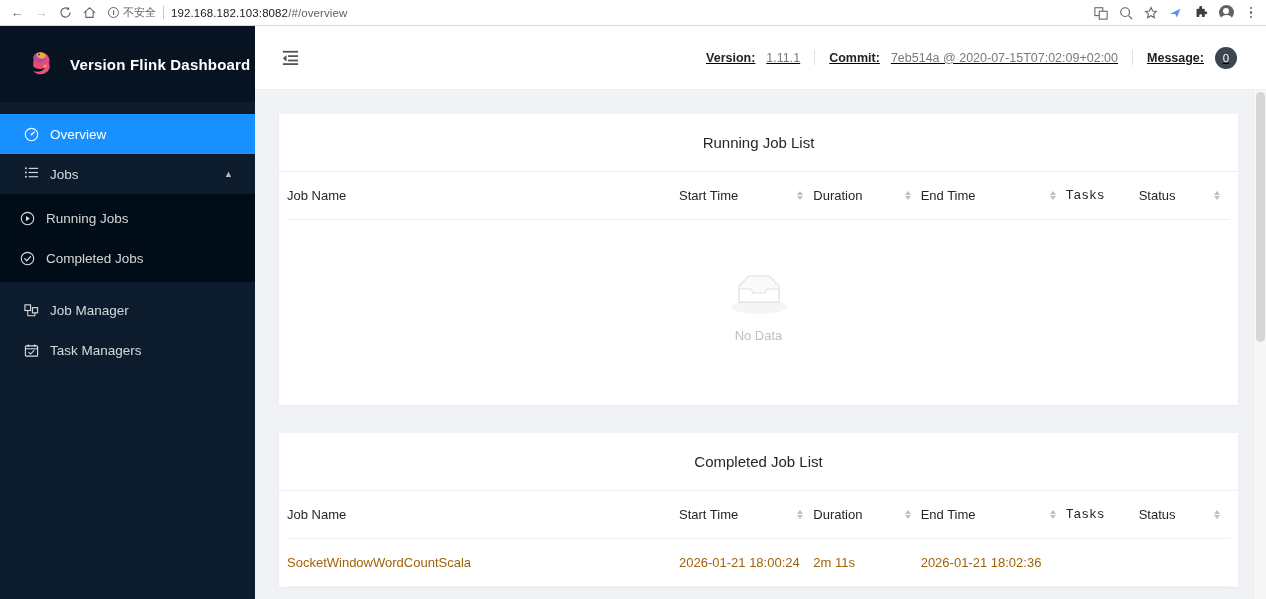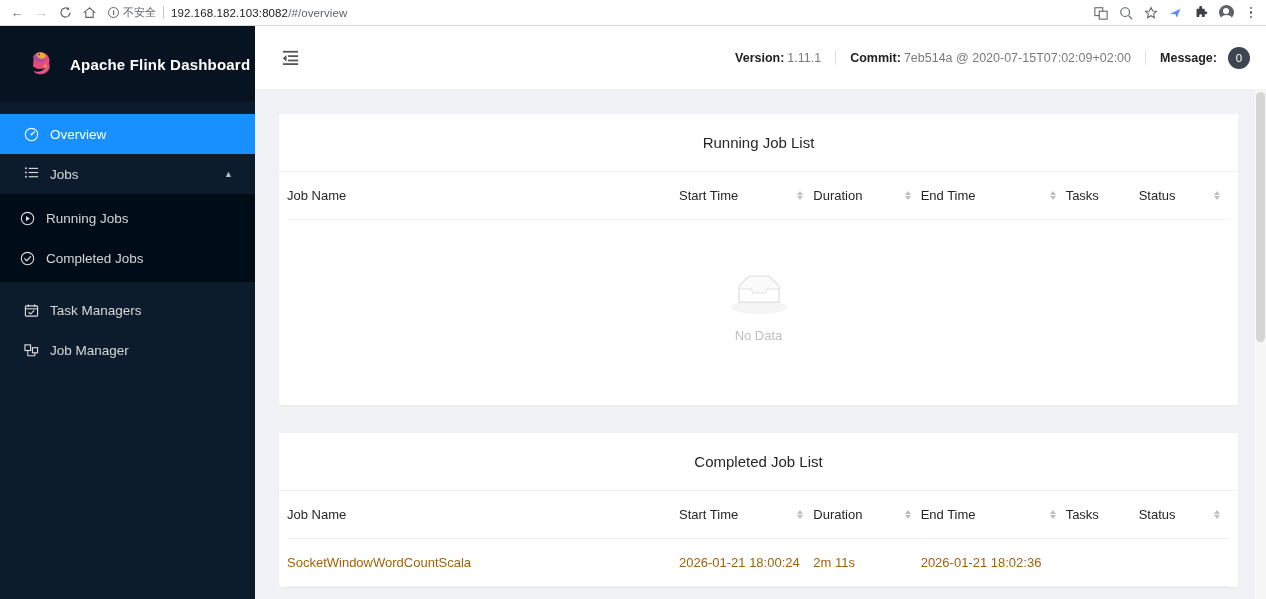--- a/index.html
+++ b/index.html
@@ -105,31 +105,32 @@
   .submenu-title .caret { margin-left: auto; font-size: 9px; color: rgba(255,255,255,.7); }
   .submenu { background: #000c17; padding: 4px 0; }
   .submenu .menu-item { padding-left: 20px; font-size: 13.5px; }
   .spacer-block { height: 8px; }
 
   
   .content { flex: 1; height: 573px; display: flex; flex-direction: column; overflow: hidden; }
   .topbar {
     height: 64px; background: #ffffff;
     display: flex; align-items: center;
-    padding: 0 16px 0 22px;
+    padding: 0 29px 0 22px;
     border-bottom: 1px solid #f0f0f0;
     flex-shrink: 0;
+    text-decoration: underline;
   }
   .fold-btn { width: 26px; height: 26px; display: flex; align-items: center; justify-content: center; cursor: pointer; }
   .topbar-info {
     margin-left: auto; display: flex; align-items: center;
     font-size: 12.5px; color: #6b6b6b; gap: 0;
   }
   .info-k { color: #222; font-weight: bold; }
-  .info-v { color: #7a7a7a; margin-left: 3px; }
+  .info-v { color: #7a7a7a; margin-left: 11px; }
   .vbar { width: 1px; height: 15px; background: #e0e0e0; margin: 0 14px; }
   .msg-badge {
     width: 22px; height: 22px; border-radius: 50%;
     background: #3e4450; color: #fff;
     display: inline-flex; align-items: center; justify-content: center;
     font-size: 11.5px; margin-left: 11px;
   }
 
   .scroll-area { flex: 1; overflow: hidden; position: relative; padding: 24px 28px 0 24px; }
   .card {
@@ -156,21 +157,21 @@
   td {
     font-size: 13px; color: #a16207;
     padding: 16px 0;
     border-bottom: 1px solid #f0f0f0;
     white-space: nowrap;
   }
   .col-job { width: 365px; }
   .col-start { width: 125px; }
   .col-dur { width: 100px; }
   .col-end { width: 135px; }
-  .col-tasks { width: 68px; }
+  .col-tasks { width: 68px; font-family: Liberation Mono, monospace; }
   .col-status { width: 85px; }
   .sorter {
     display: inline-flex; flex-direction: column;
     margin-left: 10px; margin-right: 10px; gap: 1.5px; cursor: pointer;
   }
   .sorter i {
     width: 0; height: 0;
     border-left: 3.5px solid transparent;
     border-right: 3.5px solid transparent;
     display: block;
@@ -272,21 +273,21 @@
       <span class="logo">
         <svg width="32" height="32" viewBox="0 0 64 64">
           <path d="M20 14c6-6 17-7 24-2 7 5 9 14 5 21-3 6-10 9-17 9-6 0-11-2-14-6" fill="#e64b7a"></path>
           <path d="M46 26c5 4 7 11 4 17-4 8-14 11-22 9-4-1-7-3-9-6 5 2 11 2 16 0 6-3 10-9 11-16z" fill="#e8517e"></path>
           <path d="M18 18c4-7 13-10 20-7 4 2 6 6 5 10-1 5-6 8-11 8-5 0-10-3-12-7-1-2-2-3-2-4z" fill="#b14b9e"></path>
           <path d="M26 10c5-3 12-2 16 2 2 2 2 5 0 7-3 3-8 3-12 1-3-2-5-5-5-8 0-1 0-2 1-2z" fill="#f0a93b"></path>
           <circle cx="42" cy="36" r="3" fill="#f0a93b"></circle>
           <circle cx="30" cy="13" r="1.8" fill="#2b2b43"></circle>
         </svg>
       </span>
-      <span class="brand-title">Apache Flink Dashboard</span>
+      <span class="brand-title">Version Flink Dashboard</span>
     </div>
 
     <div class="menu">
       <div class="menu-item active">
         <span class="mi-icon">
           <svg width="15" height="15" viewBox="0 0 16 16">
               <circle cx="8" cy="8" r="6.6" fill="none" stroke="#fff" stroke-width="1.2"></circle>
               <path d="M8 8 L11 5.3" stroke="#fff" stroke-width="1.2" fill="none" stroke-linecap="round"></path>
               <circle cx="8" cy="8" r="1" fill="#fff"></circle>
             </svg>
@@ -329,41 +330,41 @@
             <span>Completed Jobs</span>
           </div>
         </div>
       </div>
 
       <div class="spacer-block"></div>
 
       <div class="menu-item">
         <span class="mi-icon">
           <svg width="15" height="15" viewBox="0 0 16 16">
+              <rect x="1" y="2" width="6" height="6" fill="none" stroke="rgba(255,255,255,.85)" stroke-width="1.2"></rect>
+              <rect x="9" y="5" width="5.5" height="5.5" fill="none" stroke="rgba(255,255,255,.85)" stroke-width="1.2"></rect>
+              <line x1="4" y1="8" x2="4" y2="13.6" stroke="rgba(255,255,255,.85)" stroke-width="1.1"></line>
+              <line x1="4" y1="13.6" x2="11.7" y2="13.6" stroke="rgba(255,255,255,.85)" stroke-width="1.1"></line>
+              <line x1="11.7" y1="10.5" x2="11.7" y2="13.6" stroke="rgba(255,255,255,.85)" stroke-width="1.1"></line>
+            </svg>
+        </span>
+        <span>Job Manager</span>
+      </div>
+
+      <div class="menu-item">
+        <span class="mi-icon">
+          <svg width="15" height="15" viewBox="0 0 16 16">
               <rect x="1.5" y="3" width="13" height="11" rx="1" fill="none" stroke="rgba(255,255,255,.85)" stroke-width="1.2"></rect>
               <line x1="1.5" y1="6.2" x2="14.5" y2="6.2" stroke="rgba(255,255,255,.85)" stroke-width="1.1"></line>
               <line x1="4.5" y1="1.6" x2="4.5" y2="4" stroke="rgba(255,255,255,.85)" stroke-width="1.2"></line>
               <line x1="11.5" y1="1.6" x2="11.5" y2="4" stroke="rgba(255,255,255,.85)" stroke-width="1.2"></line>
               <path d="M5.2 10 L7 11.8 L10.6 8.2" fill="none" stroke="rgba(255,255,255,.85)" stroke-width="1.2" stroke-linecap="round"></path>
             </svg>
         </span>
         <span>Task Managers</span>
-      </div>
-
-      <div class="menu-item">
-        <span class="mi-icon">
-          <svg width="15" height="15" viewBox="0 0 16 16">
-              <rect x="1" y="2" width="6" height="6" fill="none" stroke="rgba(255,255,255,.85)" stroke-width="1.2"></rect>
-              <rect x="9" y="5" width="5.5" height="5.5" fill="none" stroke="rgba(255,255,255,.85)" stroke-width="1.2"></rect>
-              <line x1="4" y1="8" x2="4" y2="13.6" stroke="rgba(255,255,255,.85)" stroke-width="1.1"></line>
-              <line x1="4" y1="13.6" x2="11.7" y2="13.6" stroke="rgba(255,255,255,.85)" stroke-width="1.1"></line>
-              <line x1="11.7" y1="10.5" x2="11.7" y2="13.6" stroke="rgba(255,255,255,.85)" stroke-width="1.1"></line>
-            </svg>
-        </span>
-        <span>Job Manager</span>
       </div>
     </div>
   </div>
 
   <div class="content">
 
     <div class="topbar">
       <div class="fold-btn">
         <svg width="19" height="19" viewBox="0 0 20 20">
           <rect x="2" y="3" width="16" height="1.9" fill="#555"></rect>

